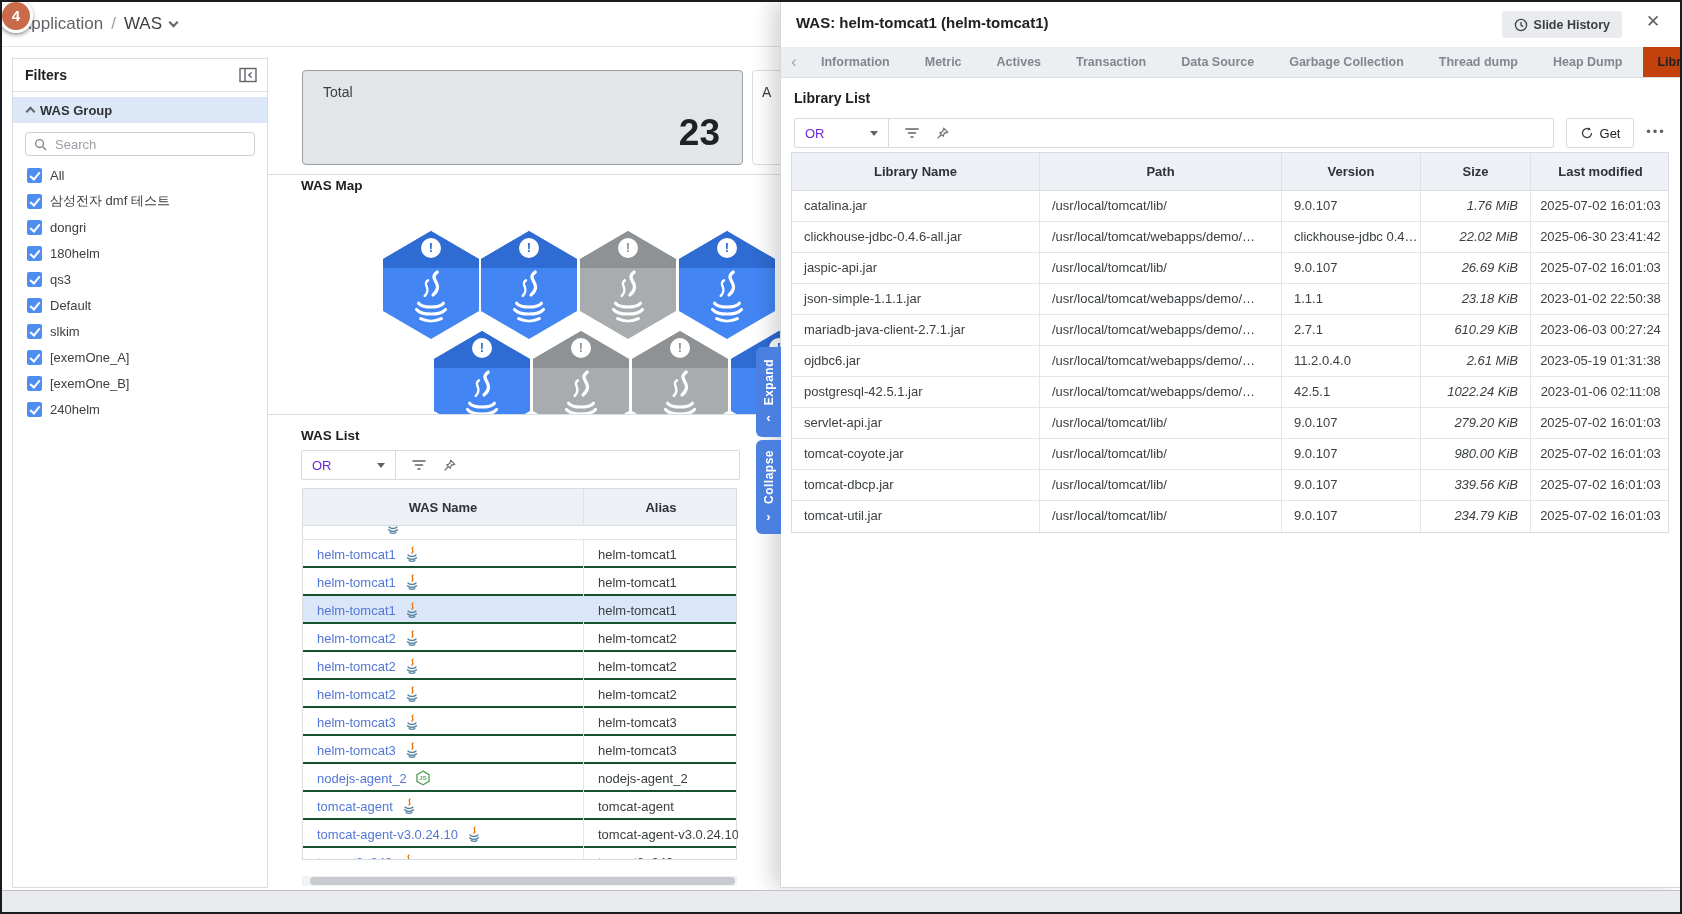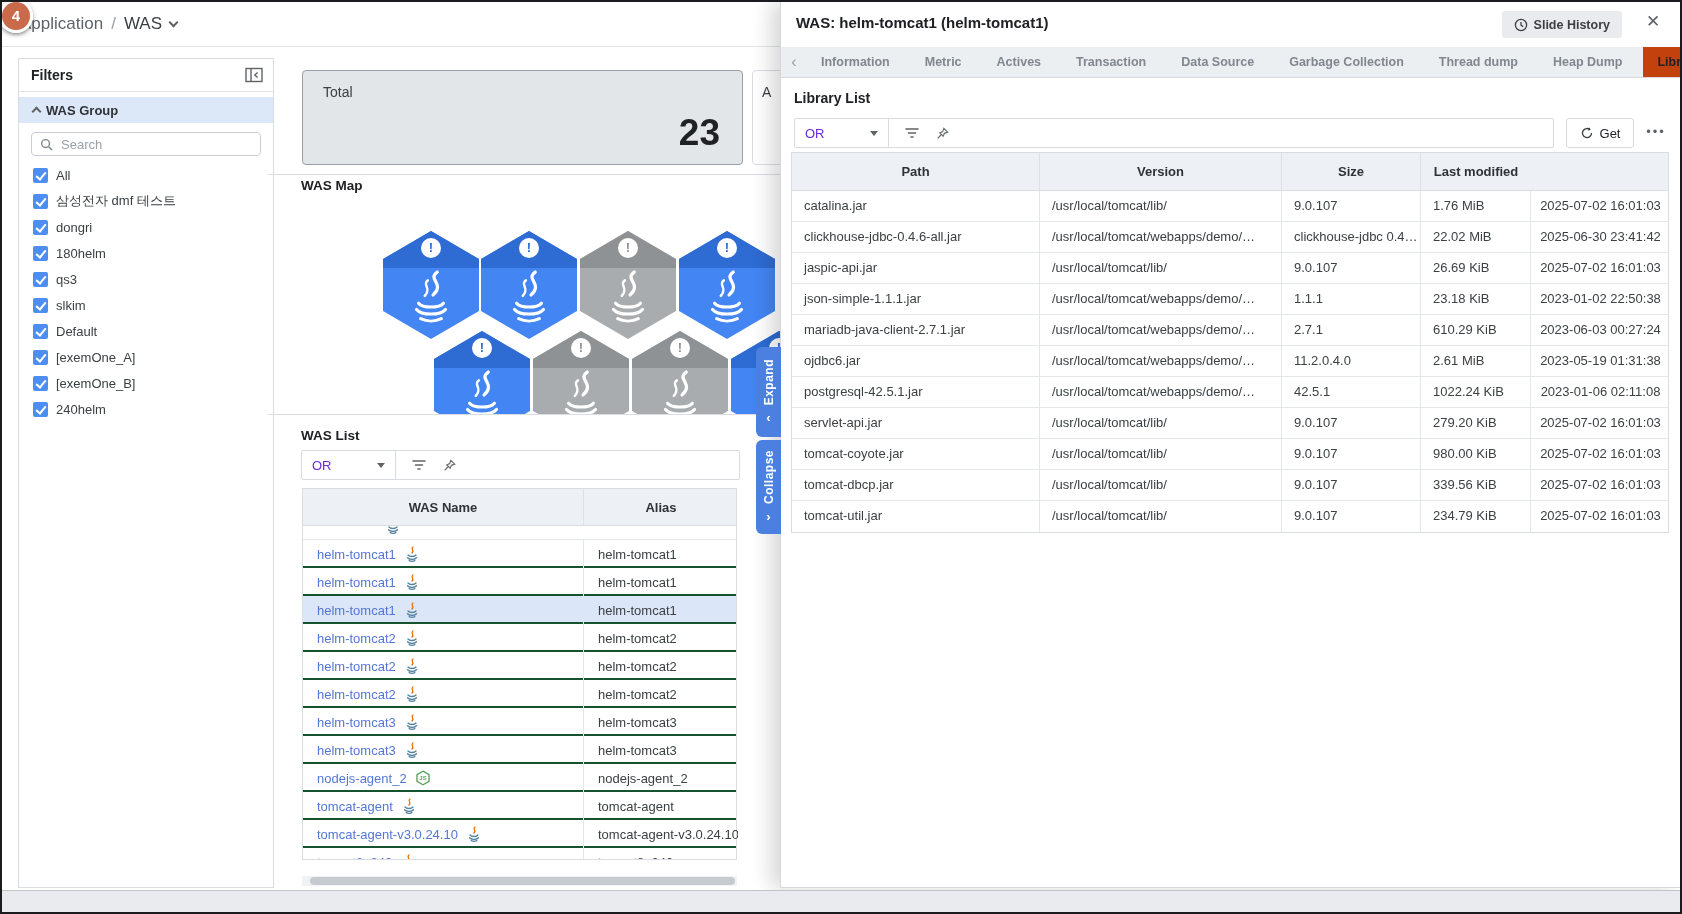--- a/index.html
+++ b/index.html
@@ -10,21 +10,21 @@
   
   .topbar{position:absolute;left:0;top:0;width:780px;height:45px;background:#fff;border-bottom:1px solid #e2e4e8;display:flex;align-items:center;padding-left:18px;}
   .bc-root{font-size:17px;color:#5f6368;}
   .bc-sep{font-size:17px;color:#9aa0a6;margin:0 8px;}
   .bc-cur{font-size:17px;color:#3c4043;}
   .chev{display:inline-block;width:7px;height:7px;border-left:2px solid #5f6368;border-top:2px solid #5f6368;}
   .chev.down{transform:rotate(-135deg);margin:-2px 0 2px 8px;}
   .chev.up{transform:rotate(45deg);margin:2px 6px 0 0;}
 
   
-  .sidebar{position:absolute;left:16px;top:56px;width:256px;height:830px;background:#fff;border:1px solid #d9dce1;}
+  .sidebar{position:absolute;left:10px;top:56px;width:256px;height:830px;background:#fff;border:1px solid #d9dce1;}
   .f-head{height:33px;display:flex;align-items:center;justify-content:space-between;padding:0 10px 0 12px;border-bottom:1px solid #e2e4e8;}
   .f-title{font-size:14px;font-weight:bold;color:#202124;}
   .collapse-ic{width:18px;height:16px;cursor:pointer;}
   .group-head{margin-top:5px;height:26px;background:#dce8f8;display:flex;align-items:center;padding-left:14px;cursor:pointer;}
   .group-head span.lbl{font-size:13px;font-weight:bold;color:#2f3338;}
   .searchbox{margin:9px 12px 4px 12px;height:24px;border:1px solid #caced4;border-radius:4px;display:flex;align-items:center;padding:0 8px;background:#fff;}
   .searchbox input{border:none;outline:none;flex:1;font-size:13px;color:#3c4043;margin-left:6px;font-family:inherit;background:transparent;}
   .searchbox input::placeholder{color:#9aa0a6;}
   .flist{margin-top:6px;}
   .fitem{height:26px;display:flex;align-items:center;padding-left:14px;cursor:pointer;}
@@ -121,21 +121,21 @@
   
   .ltable{position:absolute;left:10px;top:150px;width:878px;border:1px solid #d9dce1;background:#fff;}
   .lrow,.lhead{display:grid;grid-template-columns:248px 242px 139px 110px 139px;}
   .lhead{height:38px;background:#edf0f4;border-bottom:1px solid #d9dce1;}
   .lhead .hc{font-size:13px;font-weight:bold;color:#2f3338;text-align:center;line-height:38px;border-right:1px solid #dde0e5;}
   .lhead .hc:last-child{border-right:none;}
   .lrow{height:31px;border-bottom:1px solid #e4e7ea;}
   .lrow:last-of-type{border-bottom:none;}
   .lcell{font-size:13px;color:#3c4043;line-height:30px;border-right:1px solid #e4e7ea;padding:0 12px;white-space:nowrap;overflow:hidden;}
   .lcell:last-child{border-right:none;}
-  .lcell.c-size{}
+  .lcell.c-size{text-align:right;font-style:italic;}
   .lcell.c-date{text-align:center;padding:0 6px;}
 
   
   .callout{position:absolute;width:28px;height:28px;border-radius:50%;background:#c96a4b;color:#fff;font-size:15px;font-weight:bold;text-align:center;line-height:28px;box-shadow:0 0 0 3px rgba(255,255,255,.95),0 2px 6px rgba(0,0,0,.35);z-index:99;}
   div.callout:nth-of-type(1){left:951px;top:109px;}
   div.callout:nth-of-type(2){left:1531px;top:104px;}
   div.callout:nth-of-type(3){left:1645px;top:99px;}
   div.callout:nth-of-type(4){left:784px;top:155px;}
 
   .bottom-strip{position:absolute;left:0;bottom:0;width:100%;height:22px;background:#e9ebef;border-top:1px solid #bfc2c6;z-index:20;}
@@ -196,26 +196,26 @@
           <span class="flabel">180helm</span>
         </div>
 
         <div class="fitem">
           <span class="cbx"></span>
           <span class="flabel">qs3</span>
         </div>
 
         <div class="fitem">
           <span class="cbx"></span>
+          <span class="flabel">Default</span>
+        </div>
+
+        <div class="fitem">
+          <span class="cbx"></span>
           <span class="flabel">slkim</span>
-        </div>
-
-        <div class="fitem">
-          <span class="cbx"></span>
-          <span class="flabel">Default</span>
         </div>
 
         <div class="fitem">
           <span class="cbx"></span>
           <span class="flabel">[exemOne_A]</span>
         </div>
 
         <div class="fitem">
           <span class="cbx"></span>
           <span class="flabel">[exemOne_B]</span>
@@ -665,20 +665,21 @@
       <svg width="14" height="14" viewBox="0 0 16 16">
             <path d="M13.2 8 A5.2 5.2 0 1 1 11.6 4.3" fill="none" stroke="#3c4043" stroke-width="1.5"></path>
             <path d="M11.2 1.4 11.8 4.5 8.7 5.1z" fill="#3c4043"></path>
           </svg>
       <span class="get-lbl">Get</span>
     </div>
     <div class="more-btn">•••</div>
 
     <div class="ltable">
       <div class="lhead">
+        <div class="hc">Library Name</div>
         <div class="hc">Path</div>
         <div class="hc">Version</div>
         <div class="hc">Size</div>
         <div class="hc">Last modified</div>
       </div>
 
         <div class="lrow">
           <div class="lcell">catalina.jar</div>
           <div class="lcell">/usr/local/tomcat/lib/</div>
           <div class="lcell">9.0.107</div>

